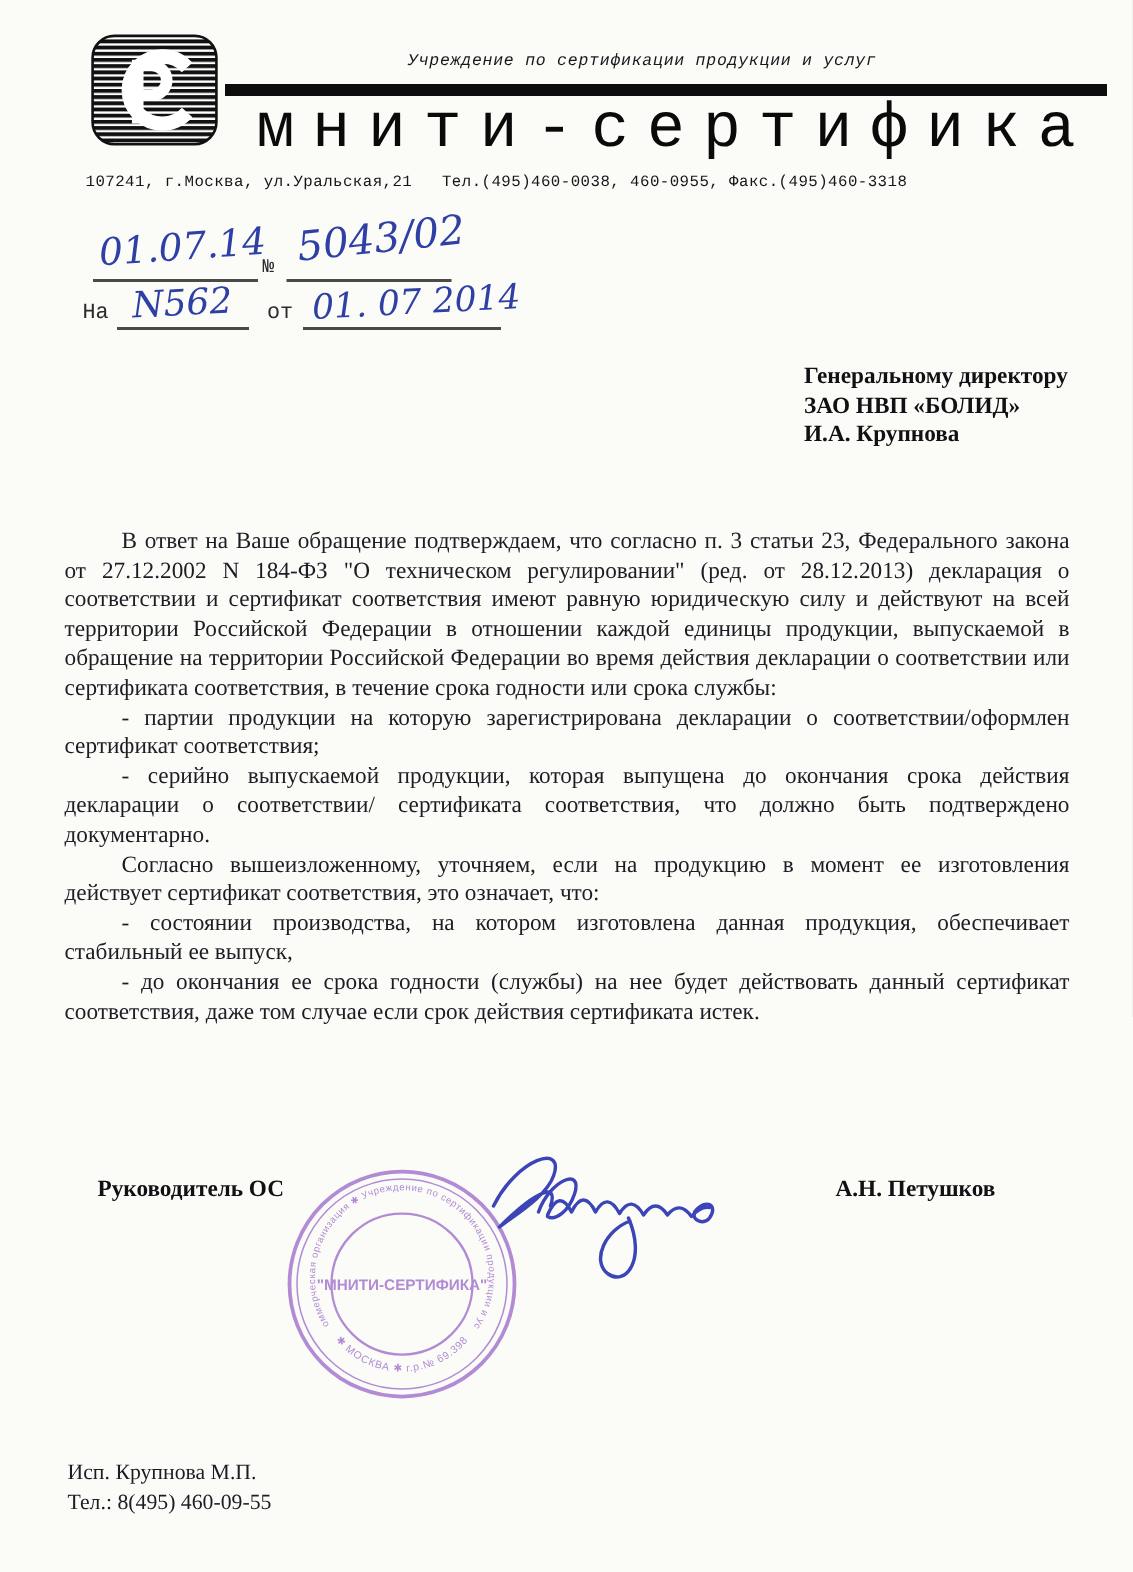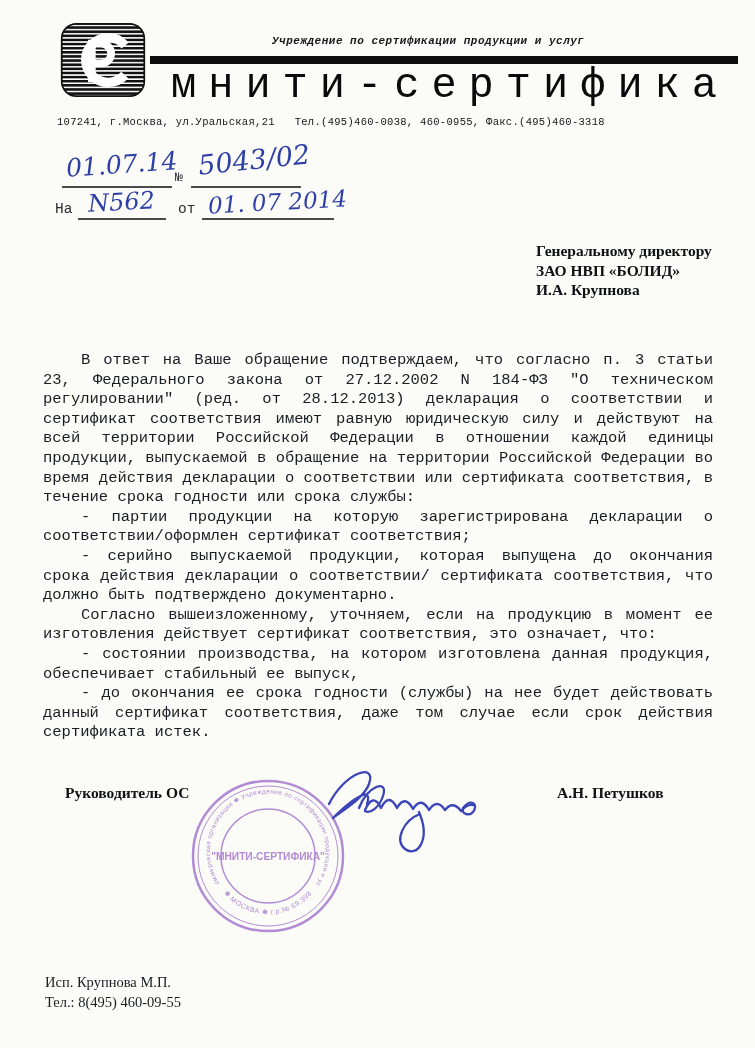--- a/index.html
+++ b/index.html
@@ -6,21 +6,21 @@
   .page{
     position:relative;width:755px;height:1048px;margin:0 auto;
     background:#fbfbf7;overflow:hidden;
     font-family:"Liberation Serif",serif;color:#1b1d24;
   }
   .abs{position:absolute;}
 
   
   .tagline{
     left:272px;top:35px;font-family:"Liberation Mono",monospace;
-    font-style:italic;font-size:11px;letter-spacing:0.5px;color:#17181c;white-space:nowrap;font-weight:bold;
+    font-style:italic;font-size:11px;letter-spacing:0.5px;color:#17181c;white-space:nowrap;
   }
   .head-bar{left:150px;top:56px;width:588px;height:8px;background:#0d0d0d;}
   .org-name{
     left:158px;top:62px;width:584px;text-align:center;white-space:nowrap;
     font-family:"Liberation Mono",monospace;font-size:42px;font-weight:400;
     letter-spacing:12px;color:#0a0a0a;
   }
   .addr{
     left:57px;top:116px;font-family:"Liberation Mono",monospace;
     font-size:10.5px;letter-spacing:0.3px;color:#15161a;white-space:pre;
@@ -32,21 +32,21 @@
   .hand{
     font-family:"DejaVu Serif",serif;font-style:italic;color:#2e3fa5;white-space:nowrap;
   }
   .uline{height:2px;background:#4a4a48;}
 
   
   .recipient{left:536px;top:241px;font-weight:bold;font-size:15.5px;line-height:19.5px;color:#101114;}
 
   
   .body-text{left:43px;top:351px;width:670px;font-size:15.5px;line-height:19.6px;text-align:justify;}
-  .body-text p{margin:0;text-indent:38px;font-family:Liberation Mono, monospace;}
+  .body-text p{margin:0;text-indent:38px;}
 
   
   .sig-title{left:65px;top:784px;font-weight:bold;font-size:15.5px;color:#101114;text-align:center;}
   .sig-name{left:557px;top:784px;font-weight:bold;font-size:15.5px;color:#101114;text-align:right;}
 
   
   .footer{left:45px;top:972px;font-size:14.5px;line-height:20px;color:#1b1d24;}
 </style>
 </head>
 <body>

